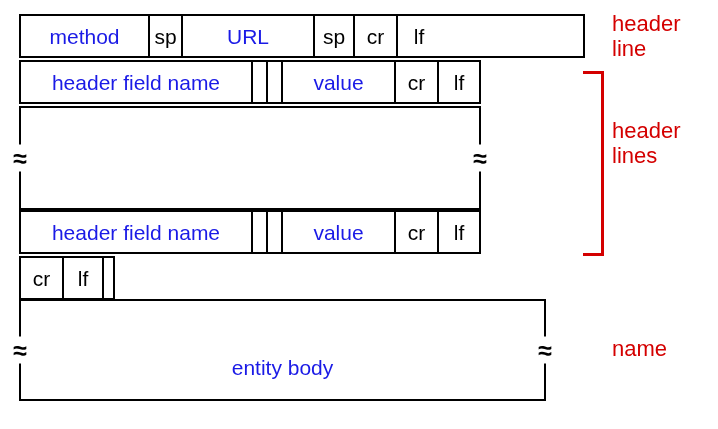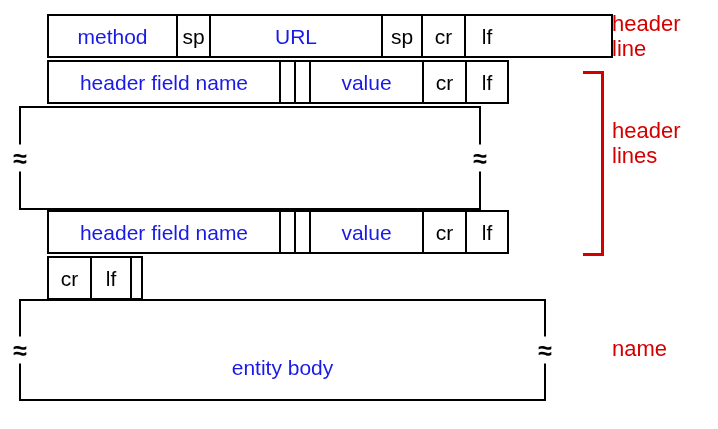--- a/index.html
+++ b/index.html
@@ -16,21 +16,20 @@
   }
 
   
   .row {
     position: absolute;
     box-sizing: border-box;
     border: 2px solid #000000;
     background: #ffffff;
     display: flex;
     align-items: stretch;
-    margin-left: 28px;
   }
   .cell {
     box-sizing: border-box;
     border-right: 2px solid #000000;
     display: flex;
     align-items: center;
     justify-content: center;
     font-size: 21px;
     line-height: 1;
     white-space: nowrap;
@@ -89,21 +88,21 @@
     border: 3px solid #d40000;
     border-left: none;
   }
 </style>
 </head>
 <body>
 
 <div class="row" style="left:19px; top:14px; width:566px; height:44px;">
   <div class="cell blue" style="width:129px;">method</div>
   <div class="cell black" style="width:33px;">sp</div>
-  <div class="cell blue" style="width:172px;">URL</div>
+  <div class="cell blue" style="width:132px;">URL</div>
   <div class="cell black" style="width:40px;">sp</div>
   <div class="cell black" style="width:43px;">cr</div>
   <div class="cell black" style="width:42px;">lf</div>
 </div>
 
 <div class="row" style="left:19px; top:60px; width:462px; height:44px;">
   <div class="cell blue" style="width:232px;">header field name</div>
   <div class="cell black" style="width:15px;"></div>
   <div class="cell black" style="width:15px;"></div>
   <div class="cell blue" style="width:113px;">value</div>

